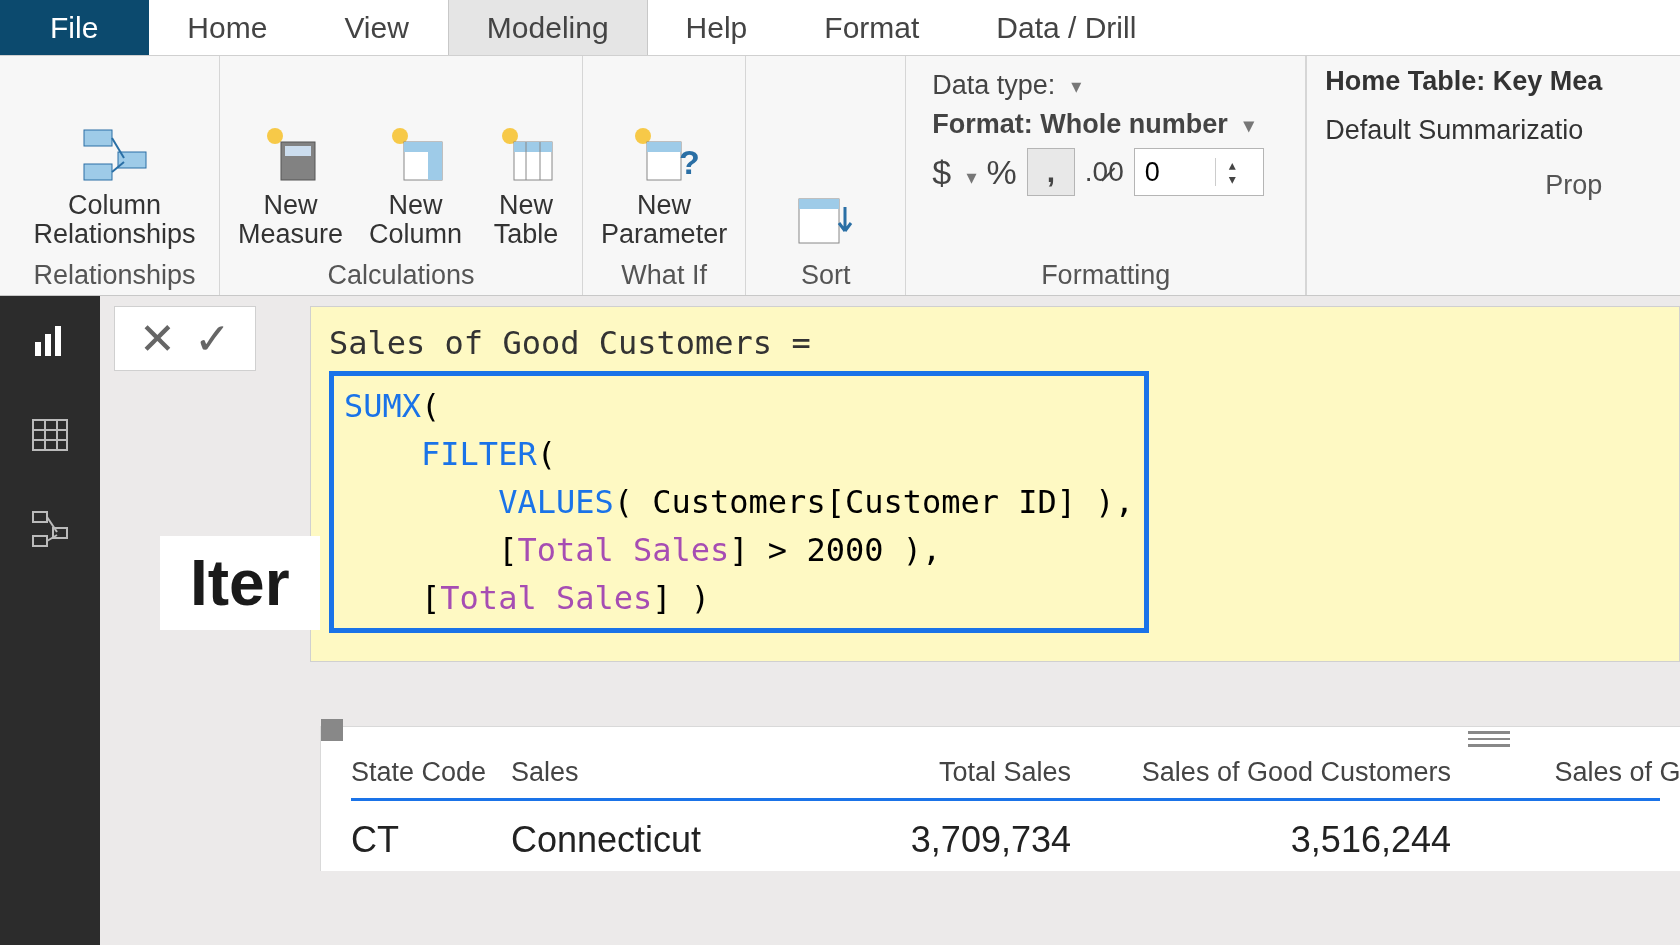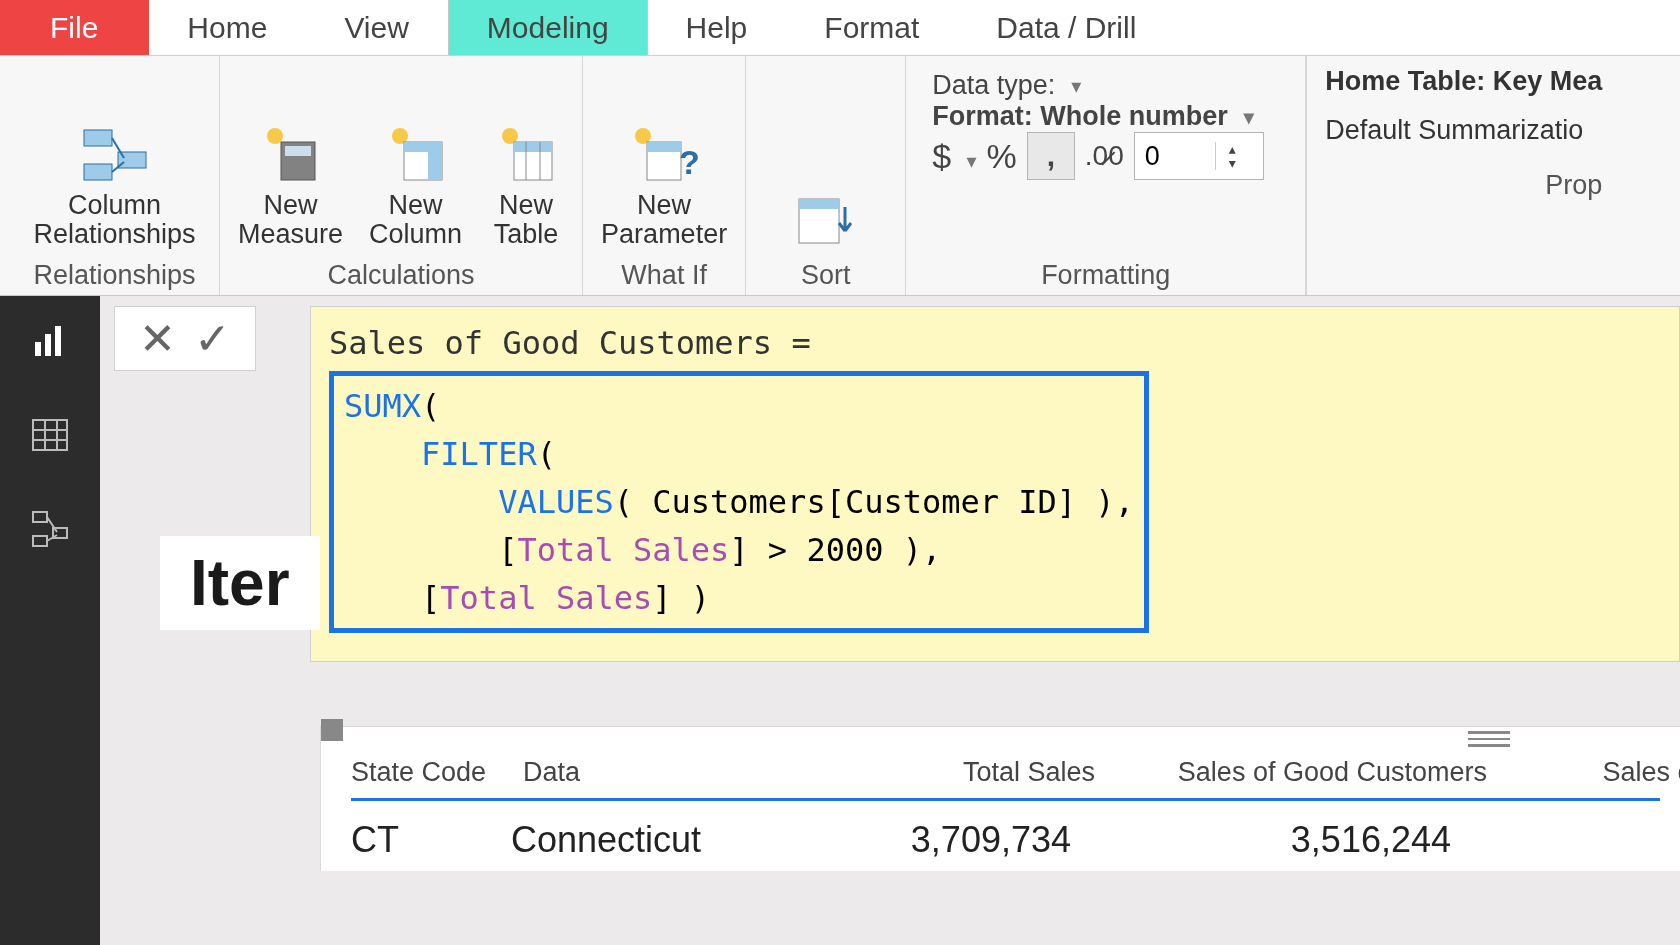--- a/index.html
+++ b/index.html
@@ -20,29 +20,29 @@
     padding: 0 38px;
     font-size: 30px;
     color: #444;
     display: flex;
     align-items: center;
     border-right: 1px solid transparent;
     cursor: pointer;
     position: relative;
   }
   .tab.file {
-    background: #ef4444;
+    background: #0c4a6e;
     color: #fff;
     font-weight: 400;
     padding: 0 50px;
   }
   .tab.active {
     border-left: 1px solid #c8c8c8;
     border-right: 1px solid #c8c8c8;
-    background: #5eead4;
+    background: #e5e5e5;
   }
   .ribbon {
     display: flex;
     background: #f7f7f7;
     border-bottom: 1px solid #c8c8c8;
     height: 240px;
     padding-left: 10px;
   }
   .ribbon-group {
     display: flex;
@@ -85,20 +85,21 @@
   .ribbon-group-label {
     font-size: 27px;
     color: #555;
     margin-top: 6px;
     width: 100%;
     text-align: center;
   }
   .formatting-col {
     display: flex;
     flex-direction: column;
+    gap: 8px;
     padding: 6px 14px;
     font-size: 27px;
     color: #444;
     flex: 1;
   }
   .format-row {
     display: flex;
     align-items: center;
     gap: 10px;
   }
@@ -251,21 +252,20 @@
     display:flex; flex-direction:column; gap:4px;
   }
   .grip div { height:4px; background:#888; }
   .tbl-head {
     display: grid;
     grid-template-columns: 160px 330px 260px 380px 300px;
     font-size: 27px;
     color: #444;
     border-bottom: 3px solid #1a73e8;
     padding-bottom: 10px;
-    gap: 12px;
   }
   .tbl-row {
     display: grid;
     grid-template-columns: 160px 330px 260px 380px 300px;
     font-size: 36px;
     color: #222;
     padding-top: 18px;
   }
   .num { text-align: right; padding-right:30px; }
 </style>
@@ -462,21 +462,21 @@
 
     <div class="table-visual">
       <div class="drag-handle"></div>
       <div class="grip">
           <div></div>
           <div></div>
           <div></div>
         </div>
       <div class="tbl-head">
         <div>State Code</div>
-        <div>Data</div>
+        <div>Sales</div>
         <div class="num">Total Sales</div>
         <div class="num">Sales of Good Customers</div>
         <div class="num">Sales of Good P</div>
       </div>
       <div class="tbl-row">
         <div>CT</div>
         <div>Connecticut</div>
         <div class="num">3,709,734</div>
         <div class="num">3,516,244</div>
         <div class="num"></div>

